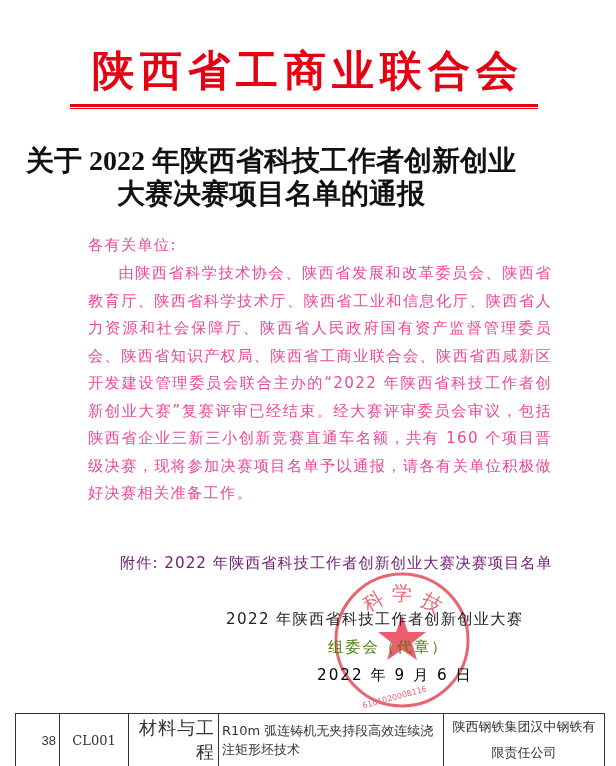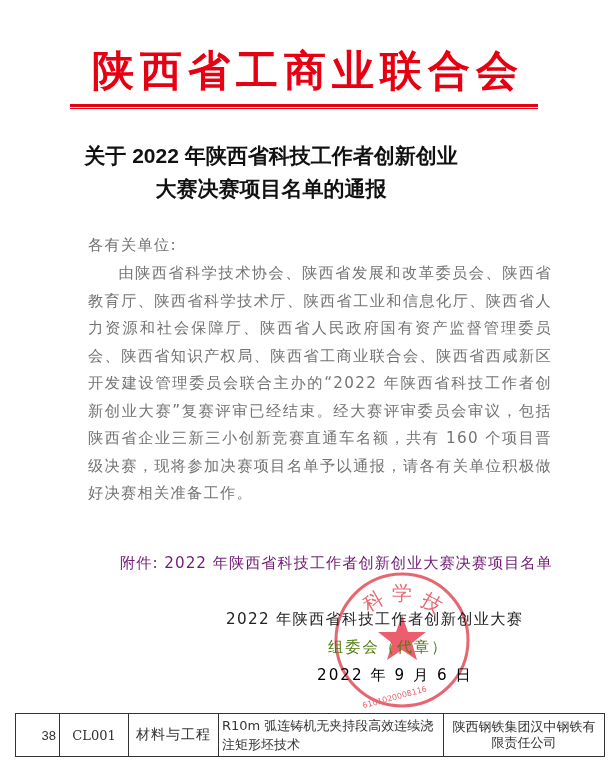--- a/index.html
+++ b/index.html
@@ -4,42 +4,42 @@
   <style>
     html, body { margin:0; padding:0; background:#ffffff; }
     body { width:616px; height:766px; position:relative; overflow:hidden;
       font-family: "DejaVu Serif", "Liberation Serif", serif; color:#1a1a1a; }
     .abs { position:absolute; }
     .header-title { left:0; top:46px; width:616px; text-align:center;
       font-family: "DejaVu Sans", sans-serif; font-weight:bold; font-size:42px;
       color:#e60012; letter-spacing:6px; line-height:50px; }
     .red-line-thick { left:70px; top:104px; width:468px; height:3px; background:#e60012; }
     .red-line-thin { left:70px; top:108px; width:468px; height:1px; background:#e60012; }
-    .doc-title { left:0; width:542px; text-align:center; font-weight:bold; font-size:21px;
-      font-family:Liberation Sans, sans-serif; color:#111; letter-spacing:0px; }
+    .doc-title { left:0; width:542px; text-align:center; font-weight:bold; font-size:28px;
+      font-family:Liberation Serif, serif; color:#111; letter-spacing:0px; }
     .t1 { top:142px; }
     .t2 { top:175px; }
     .body-text { left:88px; width:464px; font-size:15.2px; line-height:27.5px;
-      font-family:"DejaVu Sans", sans-serif; color:#737373; letter-spacing:1.3px; }
+      font-family:"DejaVu Sans", sans-serif; color:#ec4899; letter-spacing:1.3px; }
     .salutation { top:232px; }
     .para { top:260px; text-indent:2em; text-align:justify; }
     .attachment { left:120px; top:553px; font-size:15.2px; font-family:"DejaVu Sans", sans-serif; color:#701a75; letter-spacing:1px; }
     .sig1 { left:226px; top:609px; font-size:15.2px; font-family:"DejaVu Sans", sans-serif; color:#222; letter-spacing:1.3px; z-index:3; }
     .sig2 { left:328px; top:637px; font-size:15.2px; font-family:"DejaVu Sans", sans-serif; color:#4d7c0f; letter-spacing:2px; z-index:3; }
     .sig3 { left:317px; top:665px; font-size:15.2px; font-family:"DejaVu Sans", sans-serif; color:#000000; letter-spacing:2px; z-index:3; }
     .seal { left:332px; top:570px; width:140px; height:140px; z-index:2; opacity:0.8; }
     table.proj { position:absolute; left:15px; top:713px; border-collapse:collapse;
       font-family:"DejaVu Sans", sans-serif; font-size:13px; color:#333; }
     table.proj td { border:1px solid #333; height:42px; padding:0 3px; vertical-align:middle; }
     table.proj tr { border-top:1px solid #333; }
     .c-no { width:37px; text-align:right; font-family:Liberation Sans, sans-serif; }
     .c-code { width:62px; text-align:center; font-family:"DejaVu Serif", serif; }
-    .c-cat { width:83px; text-align:center; letter-spacing:1px; font-size:14px; }
+    .c-cat { width:83px; text-align:right; letter-spacing:1px; font-size:18px; }
     .c-name { width:218px; text-align:left; line-height:19px; font-size:13px; }
-    .c-org { width:154px; text-align:center; line-height:16px; font-size:13px;margin-top:31px; }
+    .c-org { width:154px; text-align:center; line-height:26px; font-size:13px;margin-top:31px; }
   </style>
 </head>
 <body>
 
 <div class="abs header-title">陕西省工商业联合会</div>
 <div class="abs red-line-thick"></div>
 <div class="abs red-line-thin"></div>
 
 <div class="abs doc-title t1">关于 2022 年陕西省科技工作者创新创业</div>
 <div class="abs doc-title t2">大赛决赛项目名单的通报</div>

